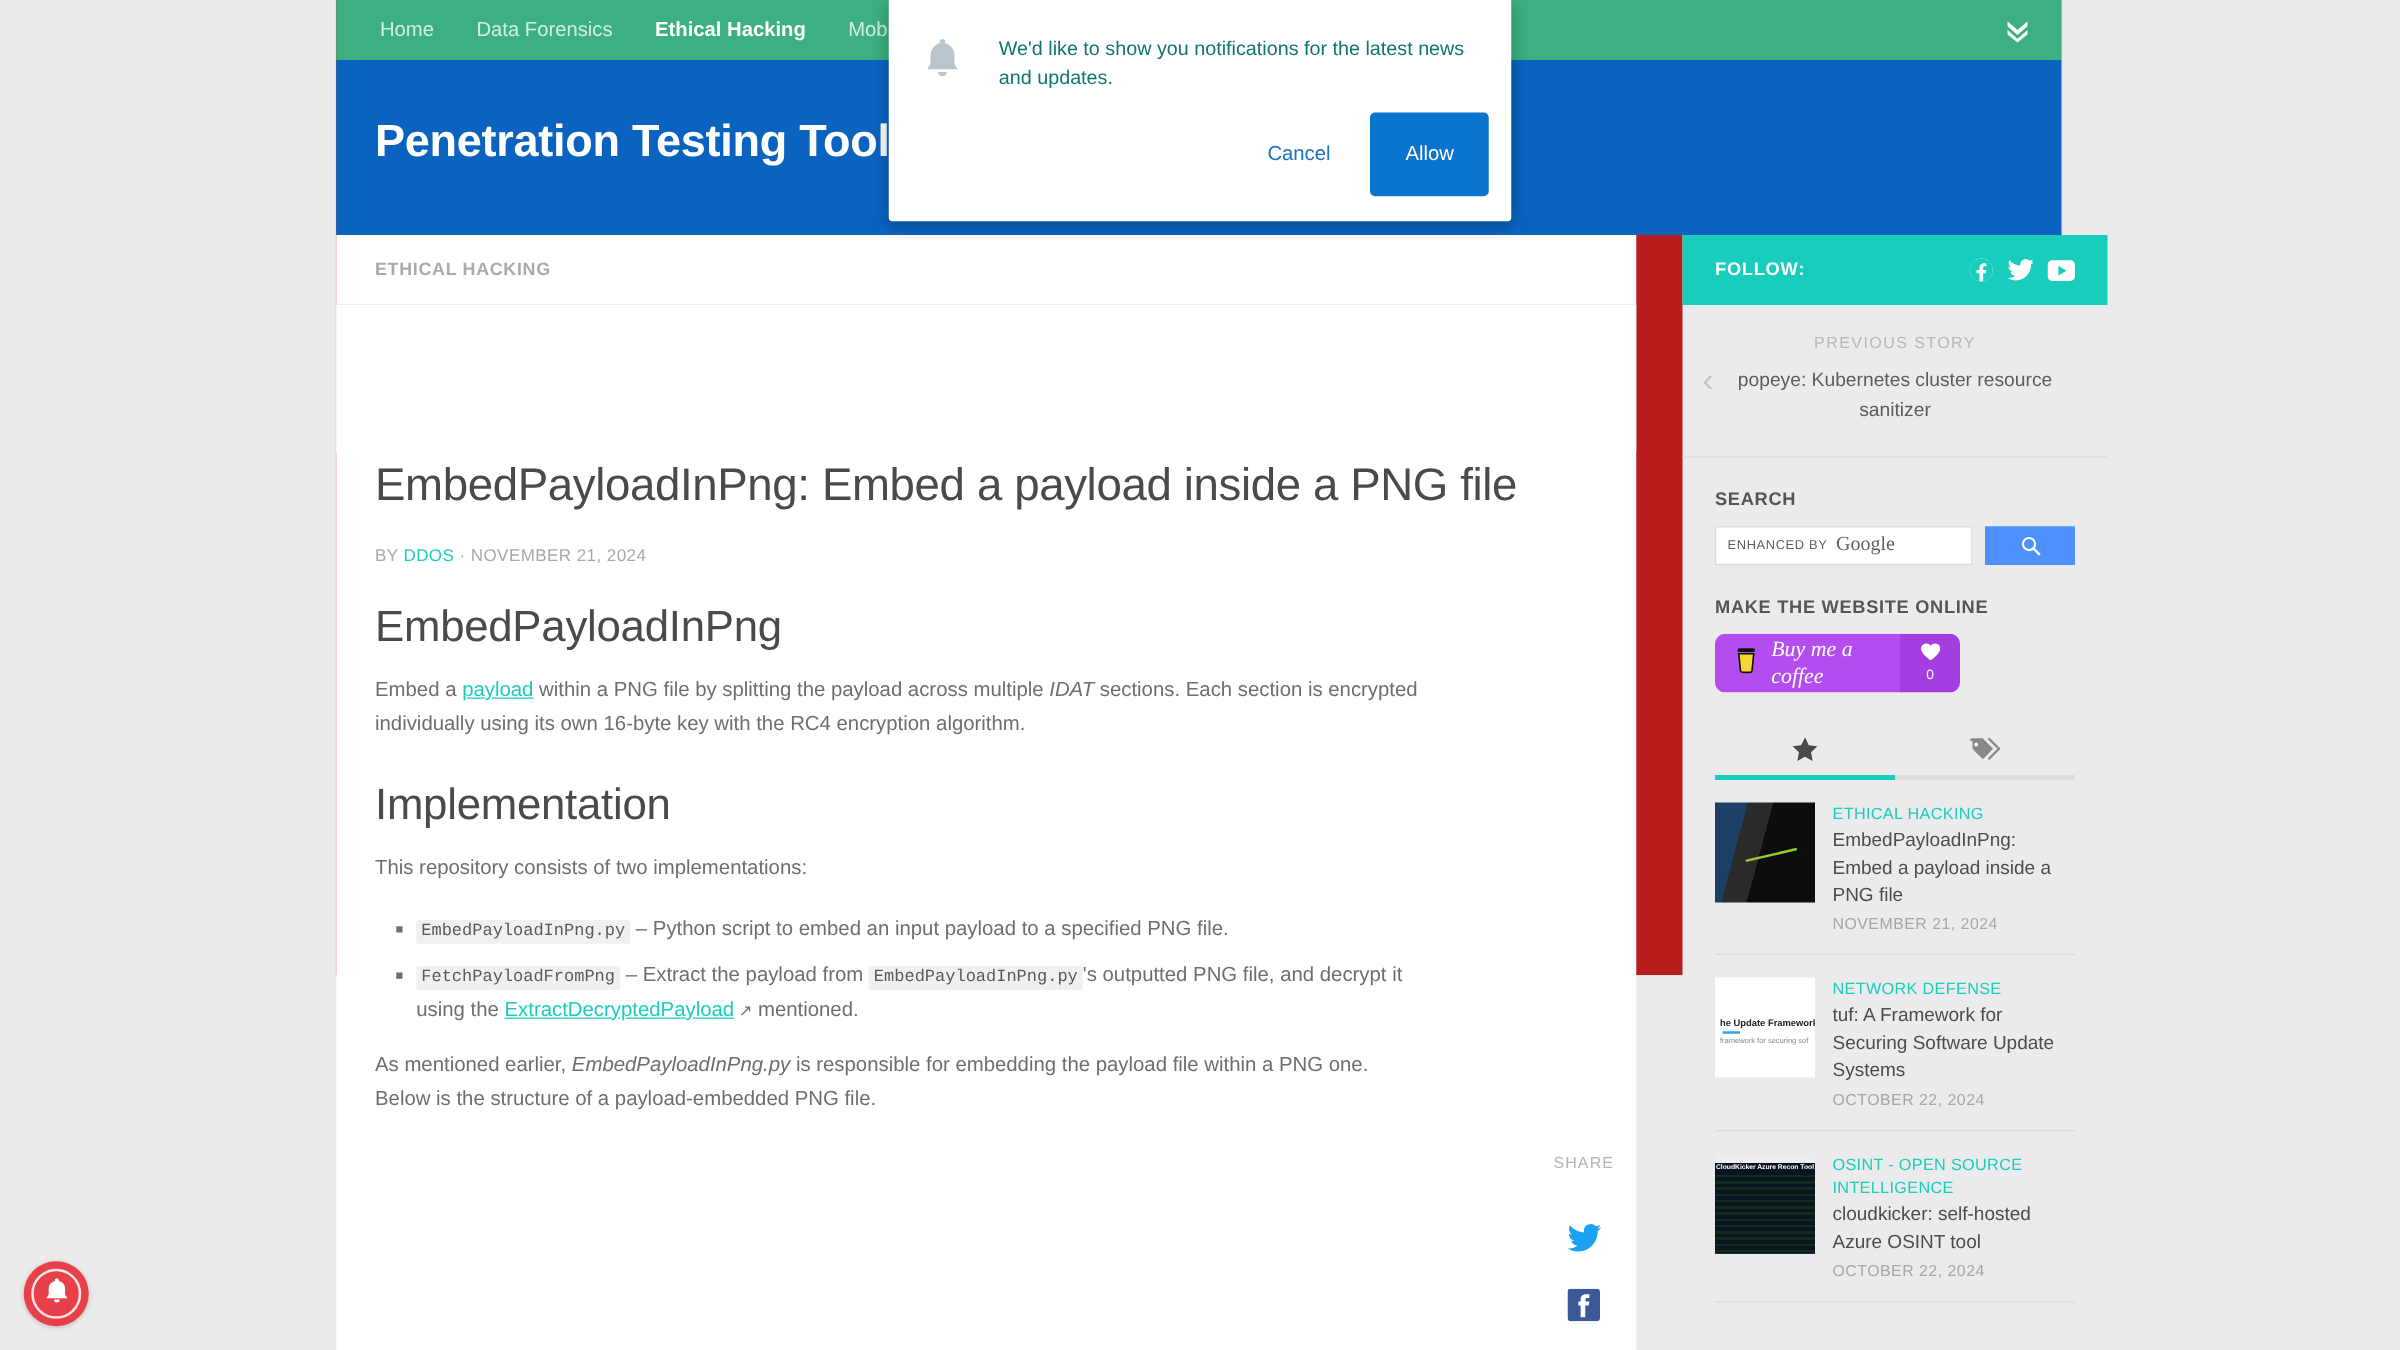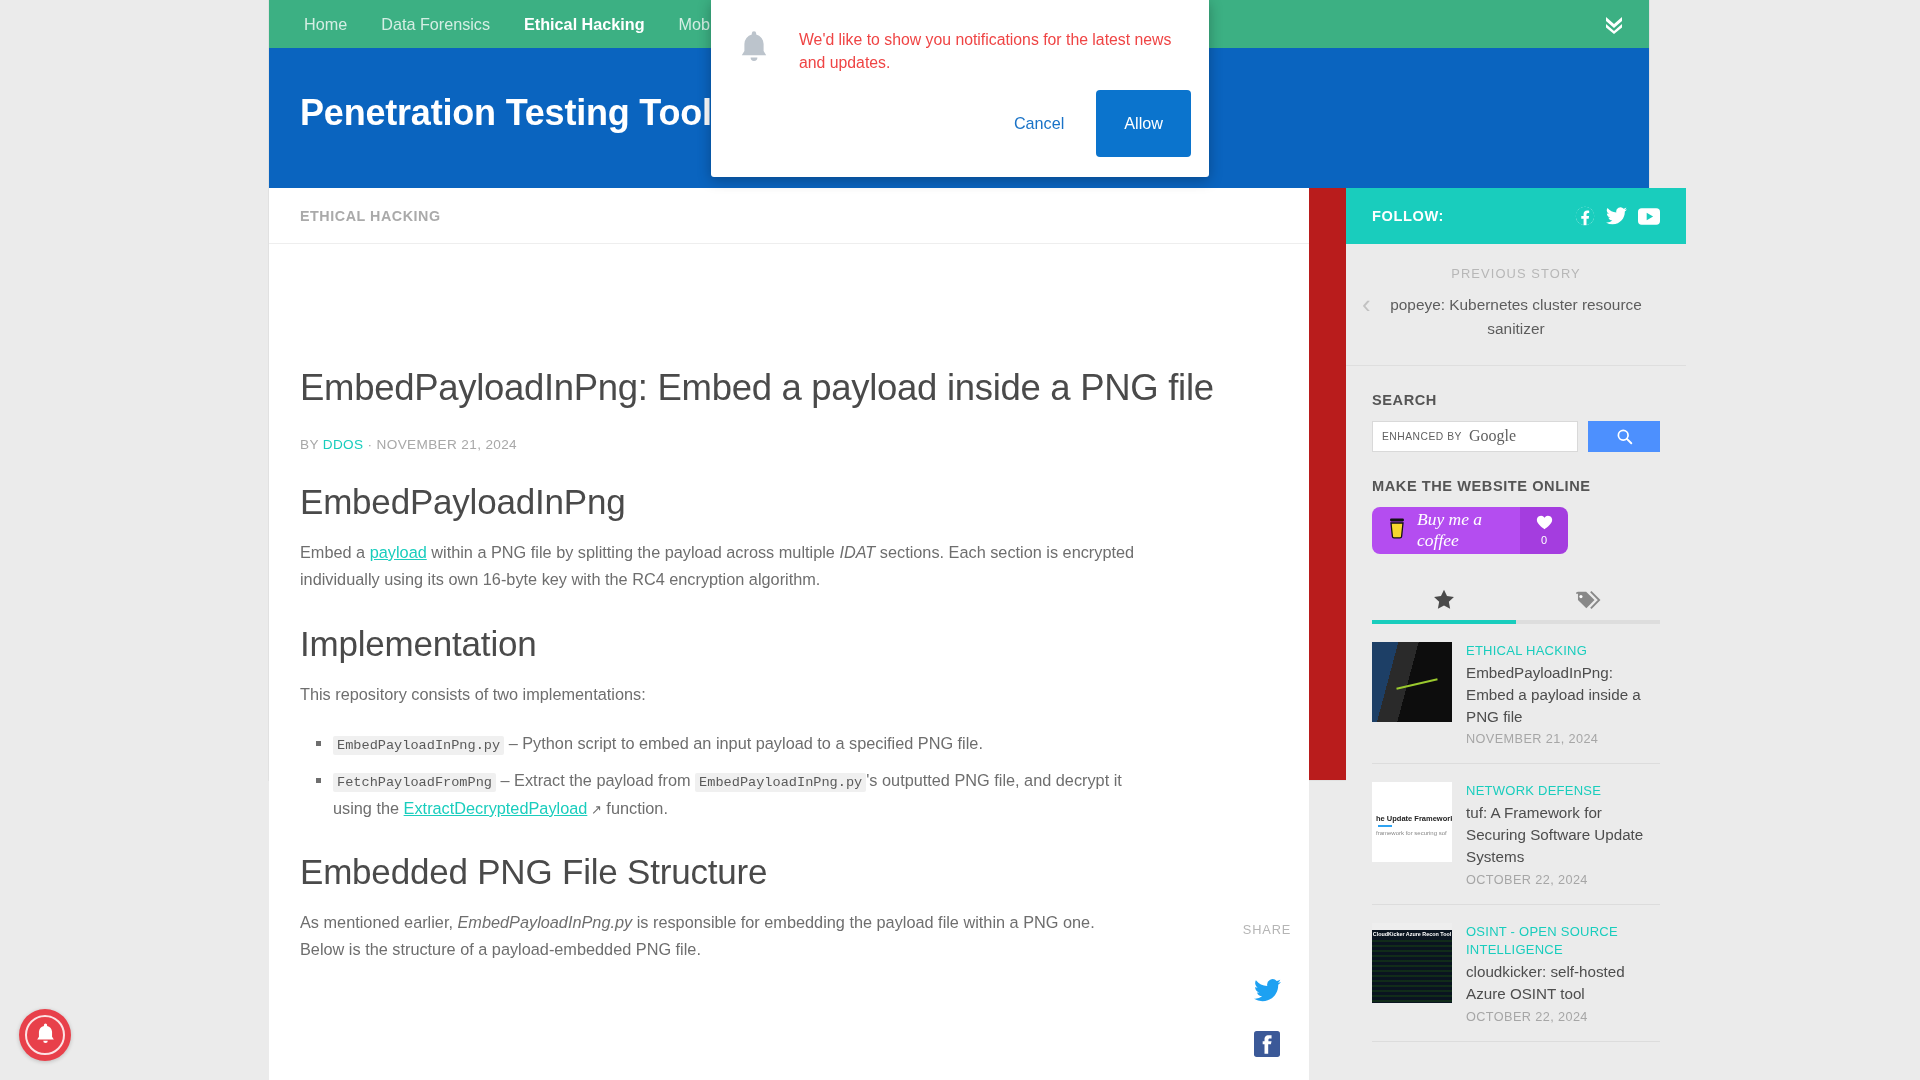--- a/index.html
+++ b/index.html
@@ -311,21 +311,21 @@
     left: 711px; top: 0;
     width: 498px; height: 177px;
     background: #ffffff;
     border-radius: 0 0 3px 3px;
     box-shadow: 0 3px 14px rgba(0,0,0,0.28);
     z-index: 50;
   }
   .perm-top { display: flex; padding: 26px 26px 0 26px; gap: 24px; }
   .perm-bell { flex: 0 0 38px; padding-top: 3px; }
   .perm-msg {
-    font-size: 15.8px; color: #ef4444;
+    font-size: 15.8px; color: #0f766e;
     line-height: 1.45; padding-top: 3px;
   }
   .perm-actions {
     position: absolute; right: 18px; bottom: 20px;
     display: flex; align-items: center; gap: 18px;
   }
   .btn-cancel {
     color: #1a73c7; font-size: 16.2px;
     background: none; border: none;
     padding: 8px 14px; cursor: pointer;
@@ -403,24 +403,23 @@
         <h2 class="sec">EmbedPayloadInPng</h2>
 
         <p class="body"><span>Embed a </span><a href="#">payload</a><span> within a PNG file by splitting the payload across multiple </span><em>IDAT</em><span> sections. Each section is encrypted individually using its own 16-byte key with the RC4 encryption algorithm.</span></p>
 
         <h2 class="sec">Implementation</h2>
 
         <p class="body">This repository consists of two implementations:</p>
 
         <ul class="impl">
           <li><code class="ic">EmbedPayloadInPng.py</code><span> – Python script to embed an input payload to a specified PNG file.</span></li>
-          <li><code class="ic">FetchPayloadFromPng</code><span> – Extract the payload from </span><code class="ic">EmbedPayloadInPng.py</code><span>'s outputted PNG file, and decrypt it using the </span><a class="ext" href="#">ExtractDecryptedPayload</a><span class="ext-ico">&nbsp;↗</span><span> function.</span></li>
+          <li><code class="ic">FetchPayloadFromPng</code><span> – Extract the payload from </span><code class="ic">EmbedPayloadInPng.py</code><span>'s outputted PNG file, and decrypt it using the </span><a class="ext" href="#">ExtractDecryptedPayload</a><span class="ext-ico">&nbsp;↗</span><span> mentioned.</span></li>
         </ul>
 
-        <h2 class="sec">Embedded PNG File Structure</h2>
 
         <p class="body"><span>As mentioned earlier, </span><em>EmbedPayloadInPng.py</em><span> is responsible for embedding the payload file within a PNG one. Below is the structure of a payload-embedded PNG file.</span></p>
 
         <div class="share-rail">
           <div class="share-lbl">SHARE</div>
           <div class="share-ico">
             <svg width="27" height="23" viewBox="0 0 24 20">
                 <path d="M24 2.4a9.6 9.6 0 0 1-2.8.8A4.9 4.9 0 0 0 23.3.4a9.8 9.8 0 0 1-3.1 1.2A4.9 4.9 0 0 0 11.8 6 13.9 13.9 0 0 1 1.7.9 4.9 4.9 0 0 0 3.2 7.4 4.8 4.8 0 0 1 1 6.8v.1a4.9 4.9 0 0 0 3.9 4.8 4.9 4.9 0 0 1-2.2.1 4.9 4.9 0 0 0 4.6 3.4A9.9 9.9 0 0 1 0 17.3 13.9 13.9 0 0 0 7.5 19.5c9.1 0 14-7.5 14-14v-.6A10 10 0 0 0 24 2.4z" fill="#1da1f2"></path>
               </svg>
           </div>

